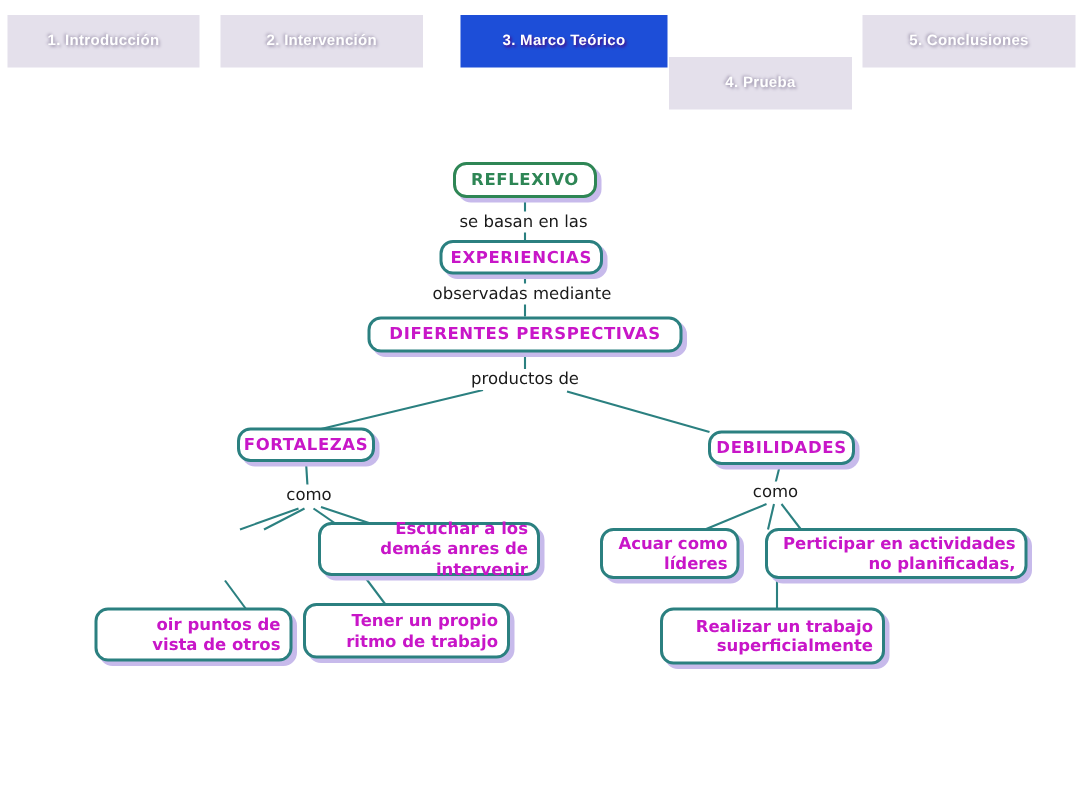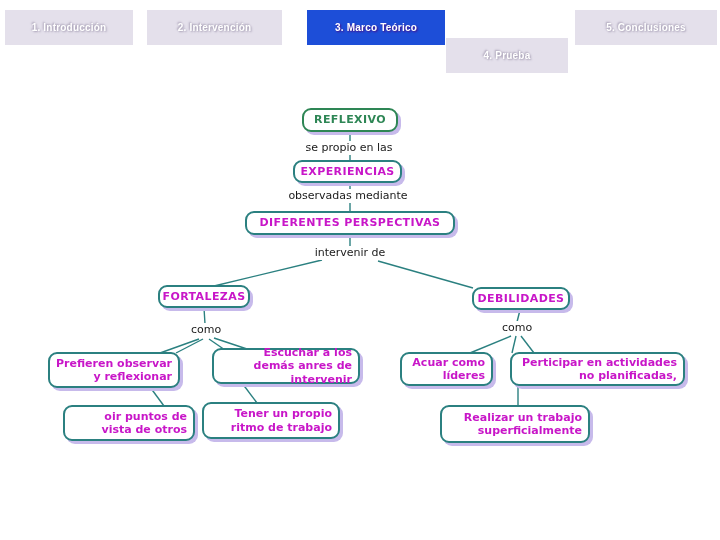--- a/index.html
+++ b/index.html
@@ -73,29 +73,28 @@
         <line x1="518" y1="386" x2="518" y2="406"></line>
       </g>
     </svg>
 
     <div class="node green caps" style="left:302px;top:108px;width:96px;height:24px;">REFLEXIVO</div>
     <div class="node caps" style="left:293px;top:160px;width:109px;height:23px;">EXPERIENCIAS</div>
     <div class="node caps" style="left:245px;top:211px;width:210px;height:24px;">DIFERENTES PERSPECTIVAS</div>
     <div class="node caps" style="left:158px;top:285px;width:92px;height:23px;">FORTALEZAS</div>
     <div class="node caps" style="left:472px;top:287px;width:98px;height:23px;">DEBILIDADES</div>
 
-    <div class="node" style="left:48px;top:352px;width:132px;height:36px;">Prefieren observar y reflexionar</div>
     <div class="node" style="left:212px;top:348px;width:148px;height:36px;">Escuchar a los demás anres de intervenir</div>
     <div class="node" style="left:400px;top:352px;width:93px;height:34px;">Acuar como líderes</div>
     <div class="node" style="left:510px;top:352px;width:175px;height:34px;">Perticipar en actividades no planificadas,</div>
 
     <div class="node" style="left:63px;top:405px;width:132px;height:36px;">oir puntos de vista de otros</div>
     <div class="node" style="left:202px;top:402px;width:138px;height:37px;">Tener un propio ritmo de trabajo</div>
     <div class="node" style="left:440px;top:405px;width:150px;height:38px;">Realizar un trabajo superficialmente</div>
 
-    <div class="elabel" style="left:349px;top:141px;">se propio en las</div>
+    <div class="elabel" style="left:349px;top:141px;">se basan en las</div>
     <div class="elabel" style="left:348px;top:189px;">observadas mediante</div>
-    <div class="elabel" style="left:350px;top:246px;">intervenir de</div>
+    <div class="elabel" style="left:350px;top:246px;">productos de</div>
     <div class="elabel" style="left:206px;top:323px;">como</div>
     <div class="elabel" style="left:517px;top:321px;">como</div>
 
   </div>
 </div>
 
 </body></html>

